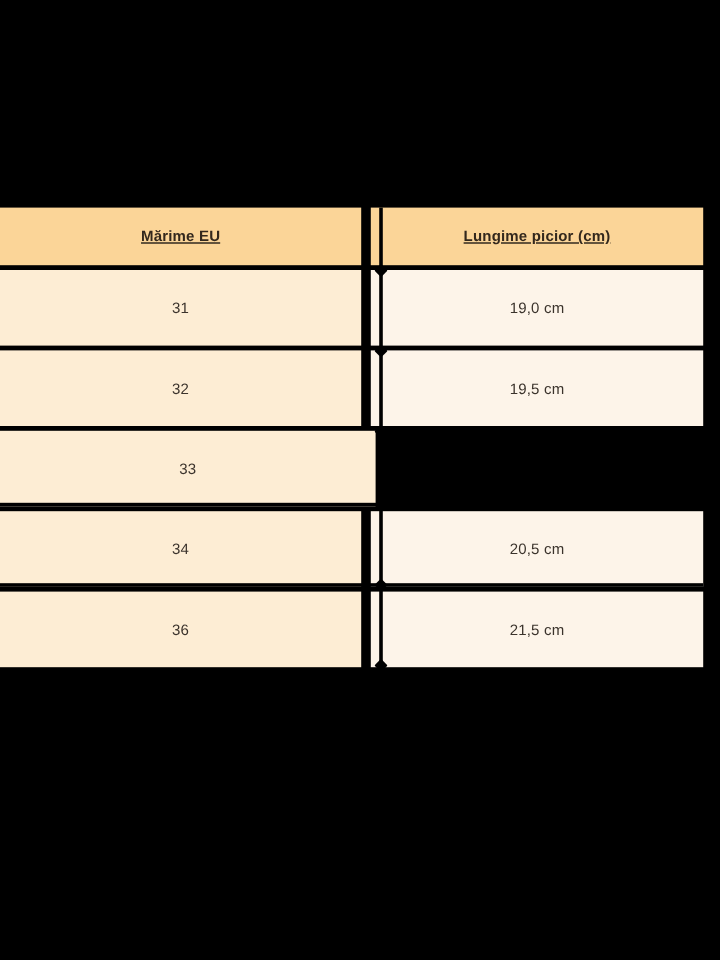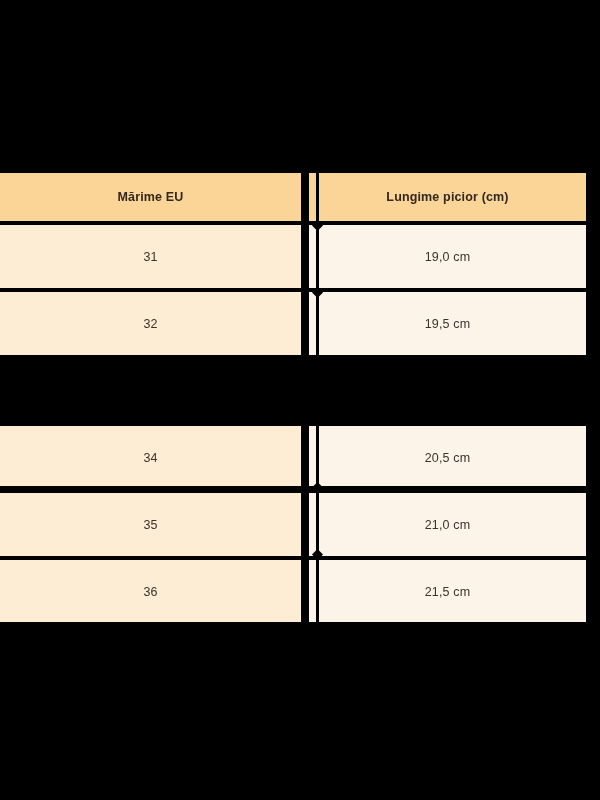--- a/index.html
+++ b/index.html
@@ -54,20 +54,21 @@
 
   .header-row .cell {
     font-weight: bold;
     background: #fbd598;
     height: 48px;
     font-size: 12.5px;
     color: #33281d;
   }
   .header-row {
     height: 52px;
+    text-decoration: underline;
   }
 
   
   .v-divider {
     position: absolute;
     left: 316px;
     top: 0px;
     width: 3px;
     height: 450px;
     background: #000000;
@@ -116,31 +117,28 @@
     <div class="cell cell-size">31</div>
     <div class="cell cell-length">19,0 cm</div>
   </div>
 
   <div class="table-row">
     <div class="cell cell-size">32</div>
     <div class="cell cell-length">19,5 cm</div>
   </div>
 
   <div class="table-row">
+    <div class="cell cell-size">33</div>
   </div>
 
   <div class="table-row">
     <div class="cell cell-size">34</div>
     <div class="cell cell-length">20,5 cm</div>
   </div>
 
-  <div class="table-row">
-    <div class="cell cell-size">35</div>
-    <div class="cell cell-length">21,0 cm</div>
-  </div>
 
   <div class="table-row">
     <div class="cell cell-size">36</div>
     <div class="cell cell-length">21,5 cm</div>
   </div>
 
   <div class="h-divider mid-34"></div>
   <div class="h-divider mid-35"></div>
   <div class="h-divider bot-edge"></div>
 

